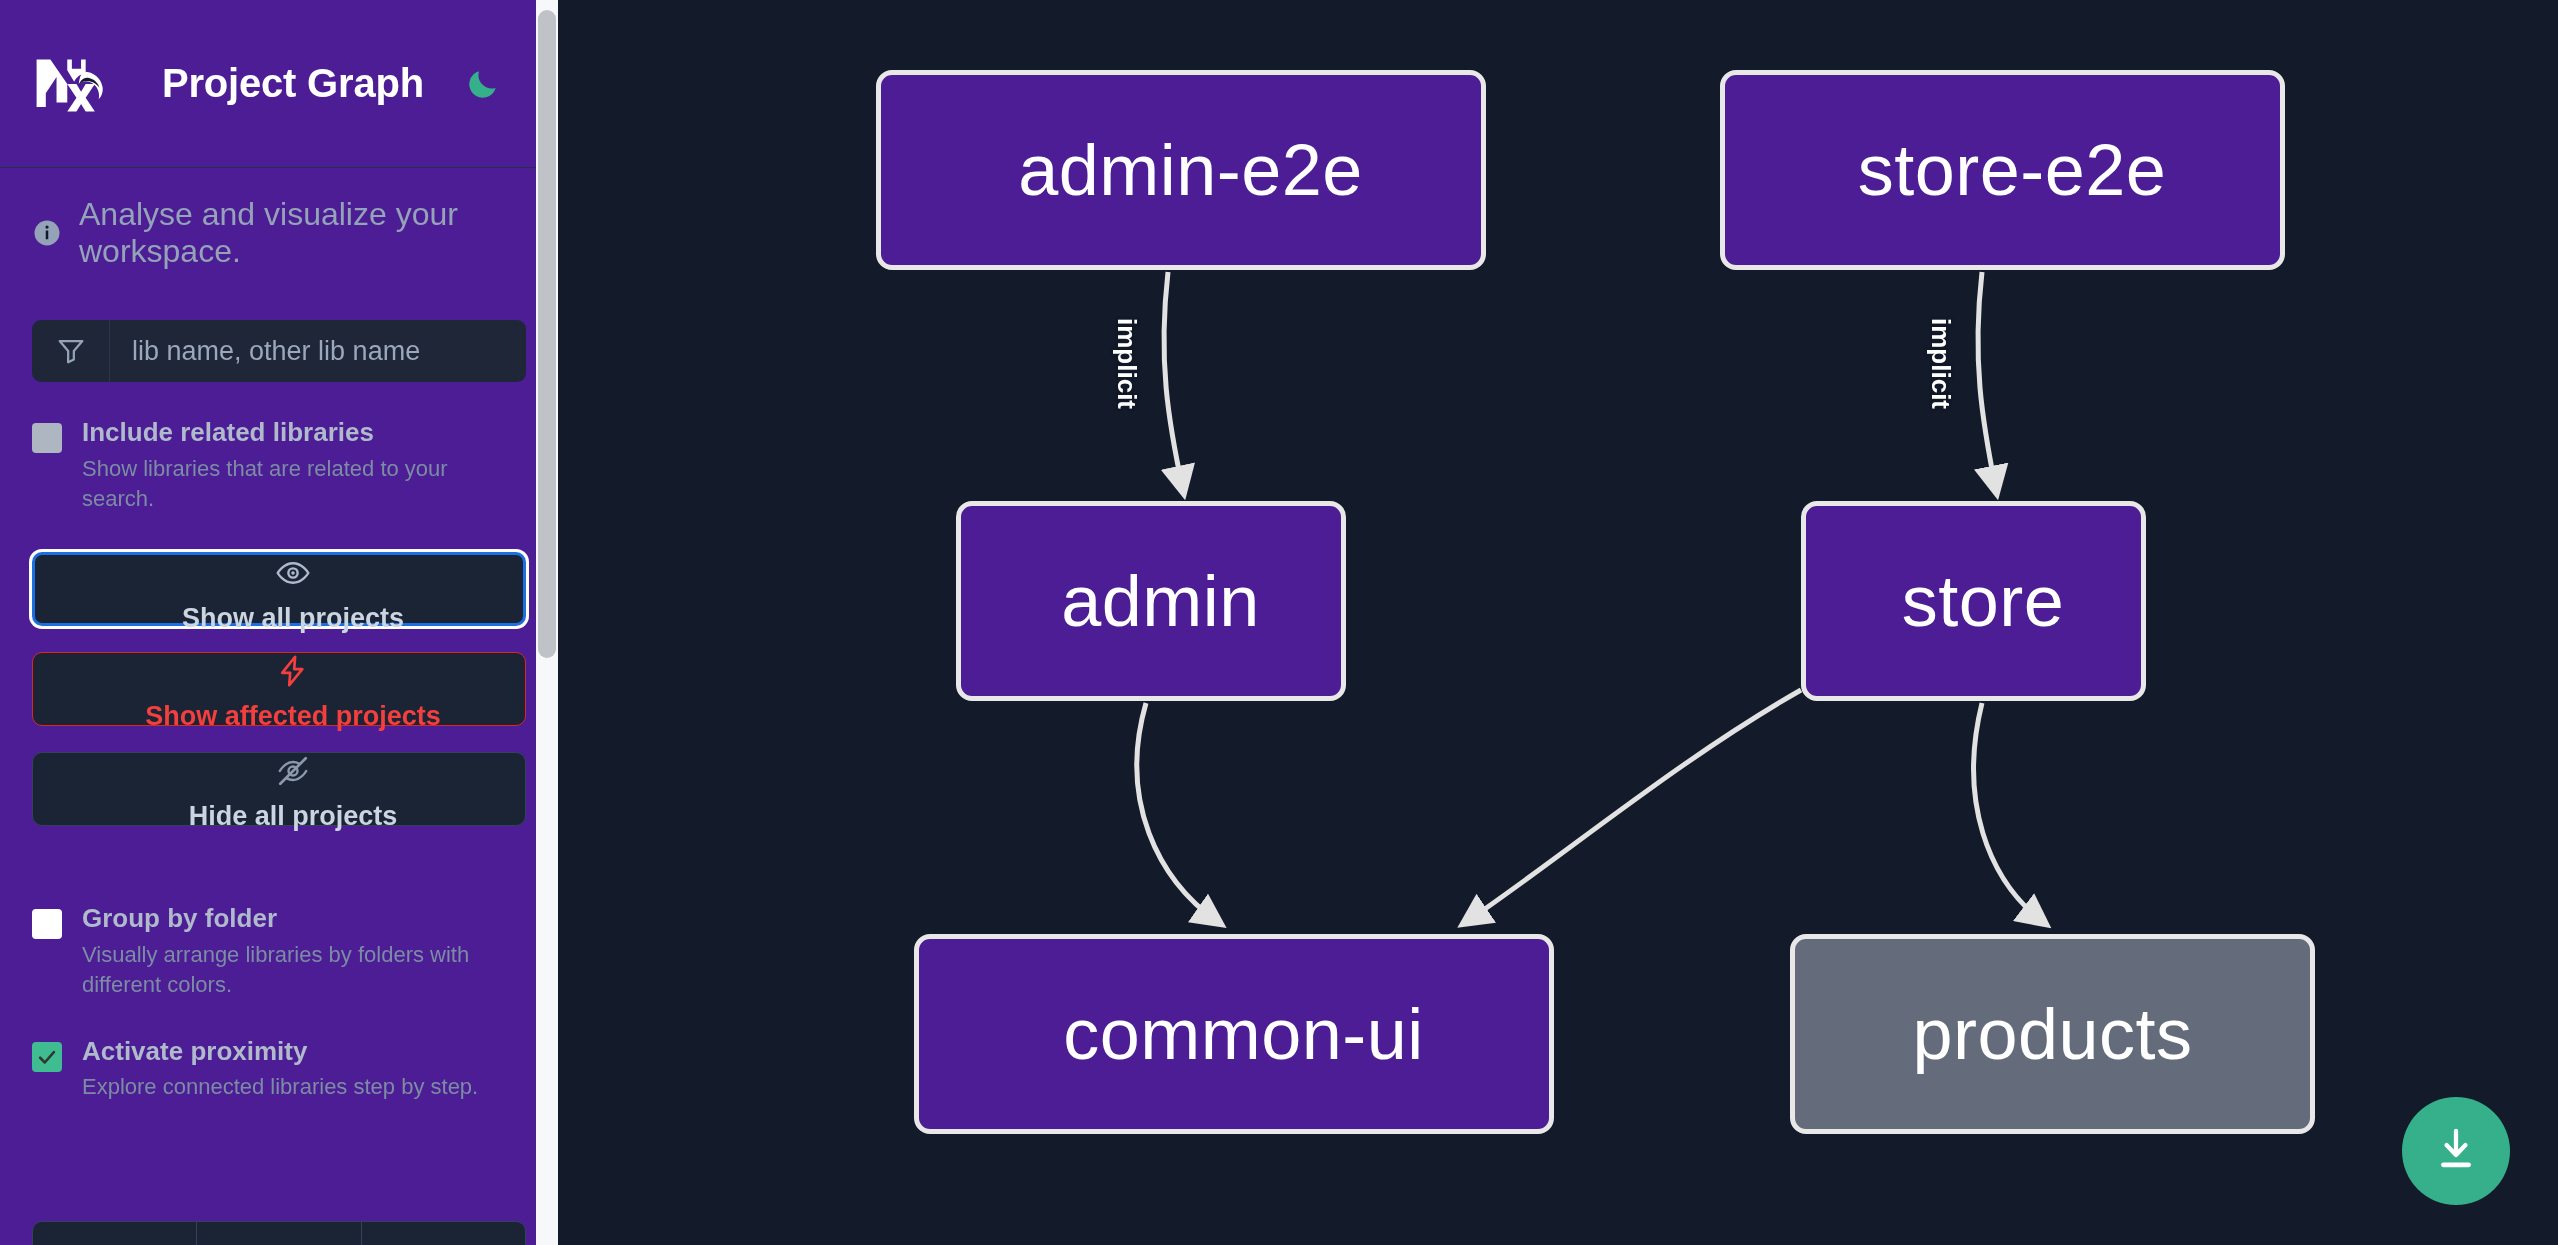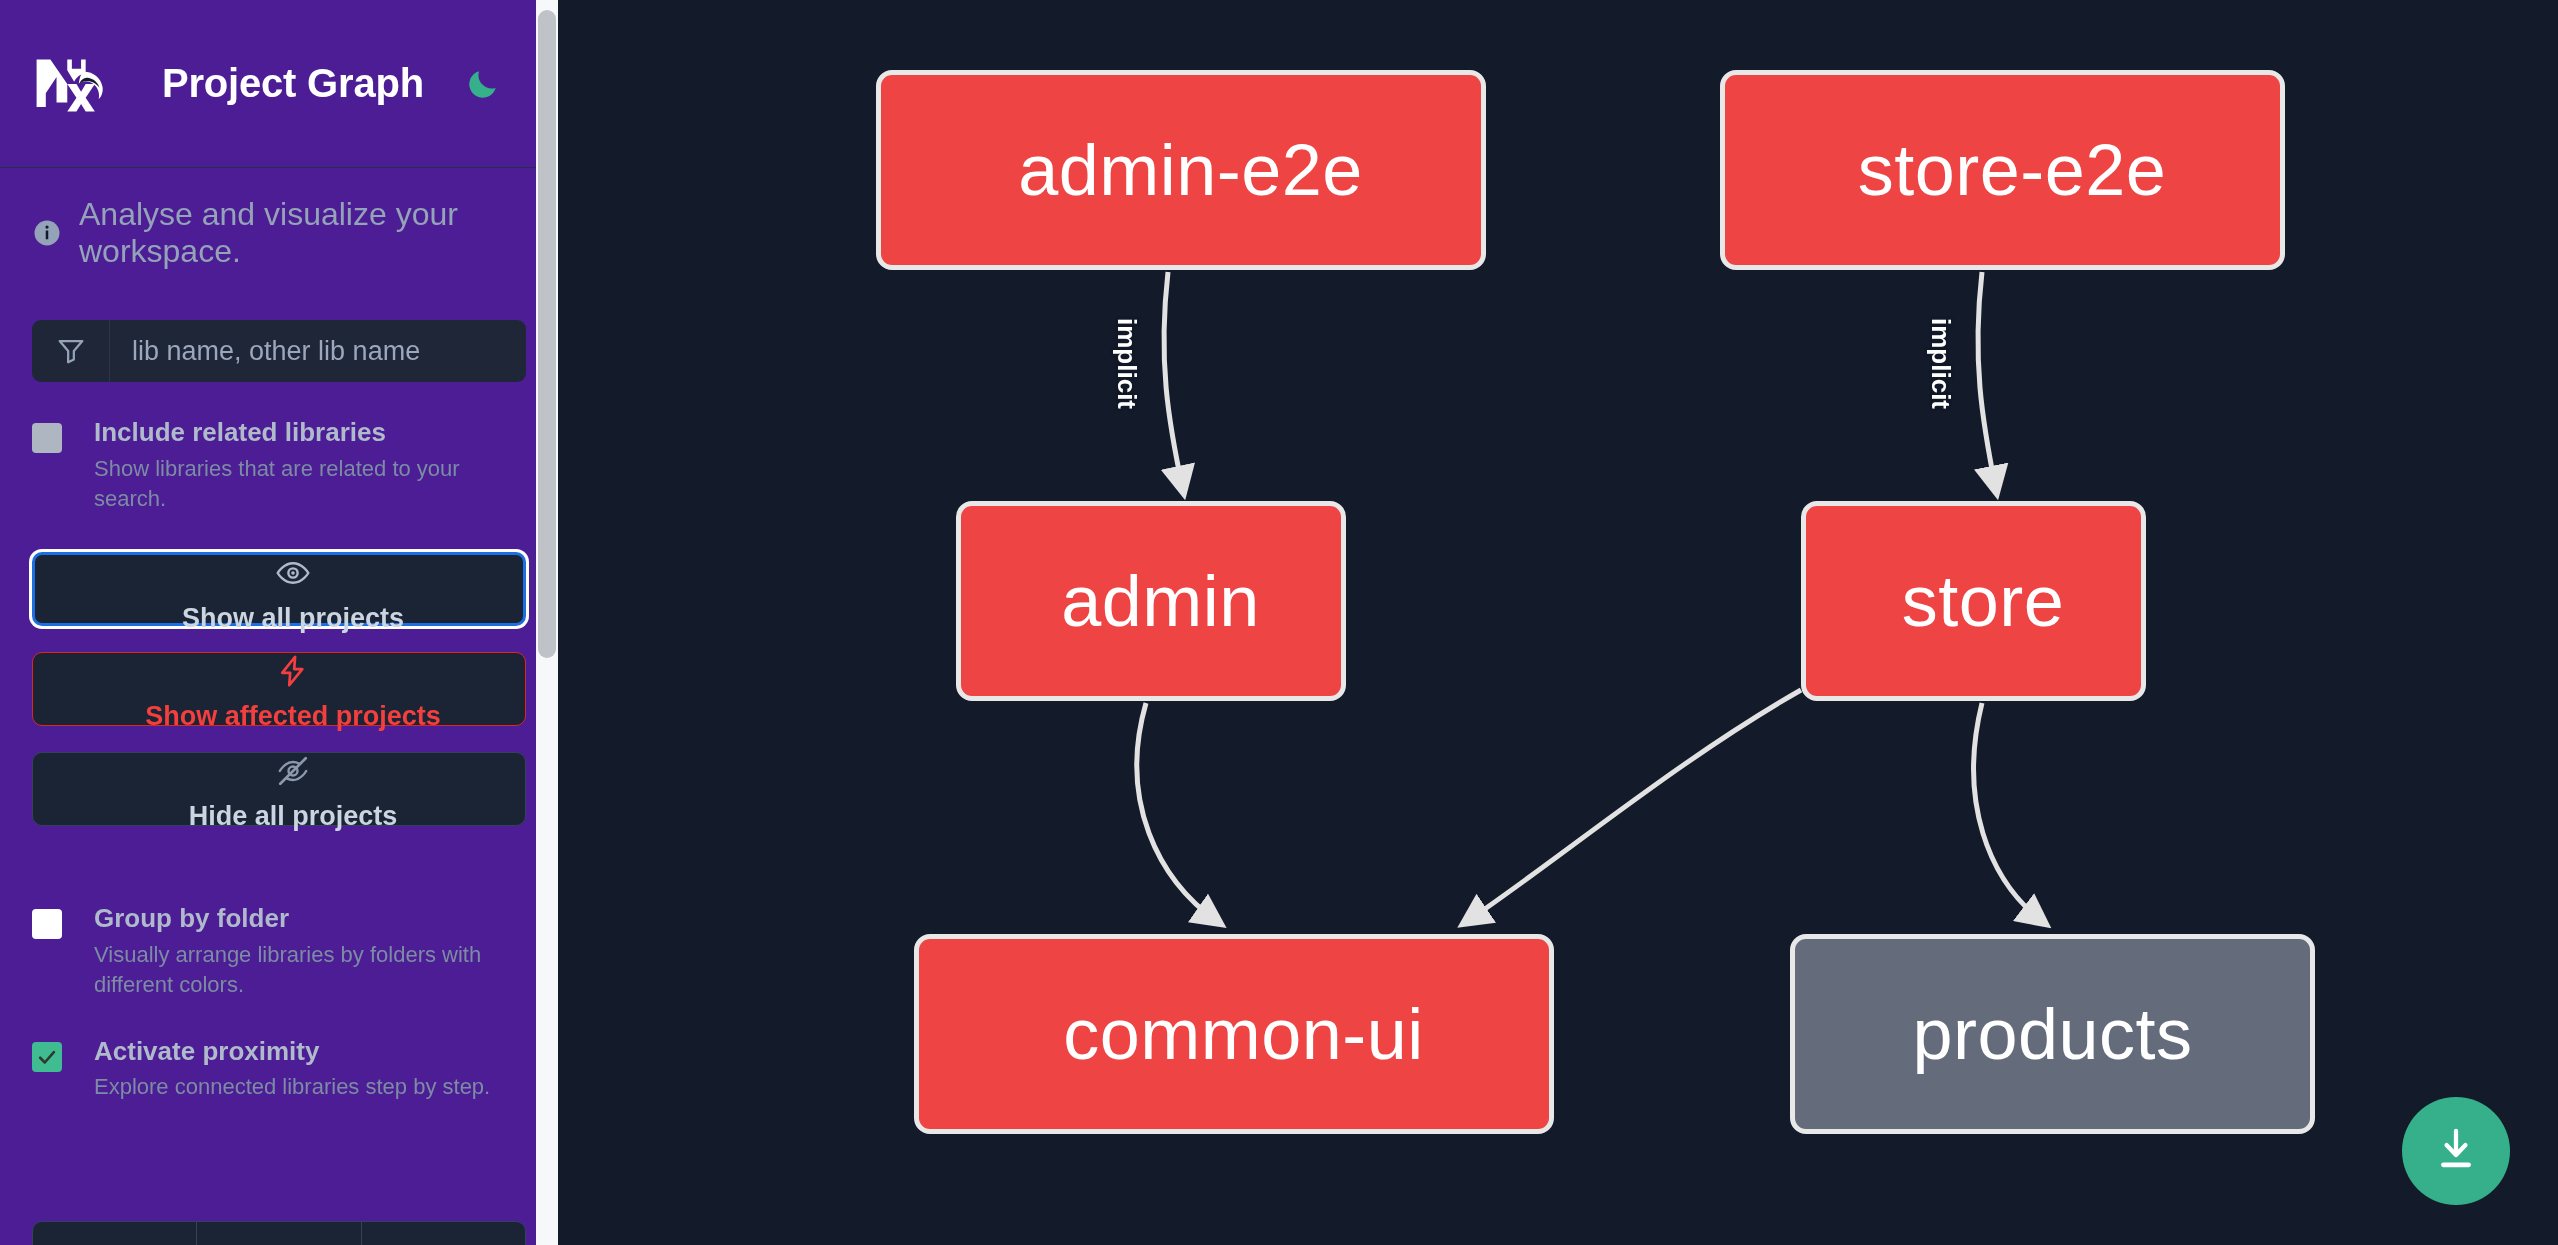--- a/index.html
+++ b/index.html
@@ -71,21 +71,21 @@
     color: #CBD5E1;
     font-size: 27px;
     font-family: "Liberation Sans", sans-serif;
     padding-left: 22px;
   }
   .filter-input::placeholder { color: #9AA7BC; }
 
   .check-row {
     display: flex;
     padding: 36px 32px 0 32px;
-    gap: 32px;
+    gap: 20px;
   }
   .cbox {
     width: 30px; height: 30px;
     flex: 0 0 30px;
     margin-top: 5px;
     border-radius: 4px;
     background: #AEB6C2;
     display: flex; align-items: center; justify-content: center;
     cursor: pointer;
   }
@@ -173,21 +173,21 @@
     border-radius: 16px;
     border: 5px solid #E8E8E8;
     display: flex; align-items: center; justify-content: center;
     color: #FFFFFF;
     font-size: 72px;
     font-weight: 400;
     letter-spacing: 0.5px;
     cursor: pointer;
     white-space: nowrap;
   }
-  .node.focus { background: #ef4444; padding-left: 19px; }
+  .node.focus { background: #4c1d95; padding-left: 19px; }
   .node.neutral { background: #646C7C; }
 
   #edges { position: absolute; inset: 0; width: 100%; height: 100%; pointer-events: none; }
   .edge-label {
     position: absolute;
     color: #FFFFFF;
     font-size: 26px;
     font-weight: 700;
     transform: rotate(90deg);
     transform-origin: left top;

